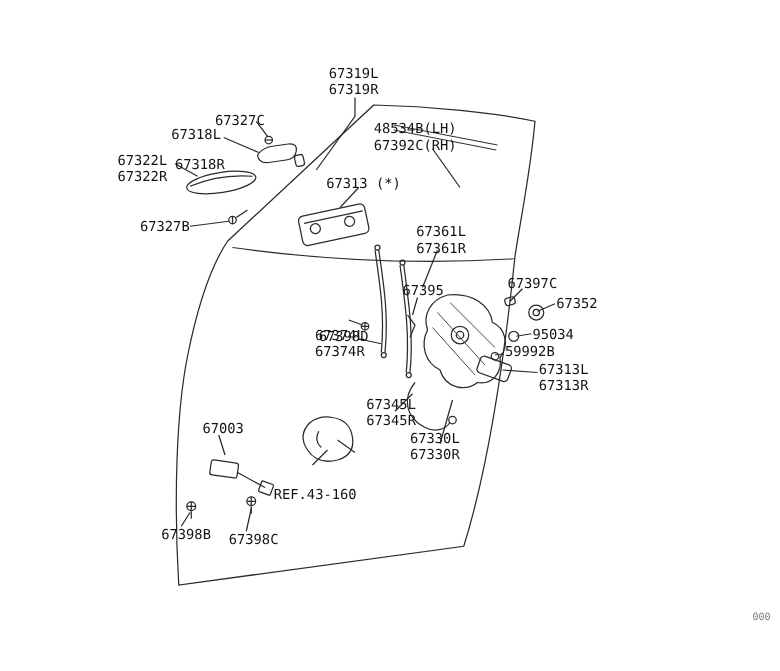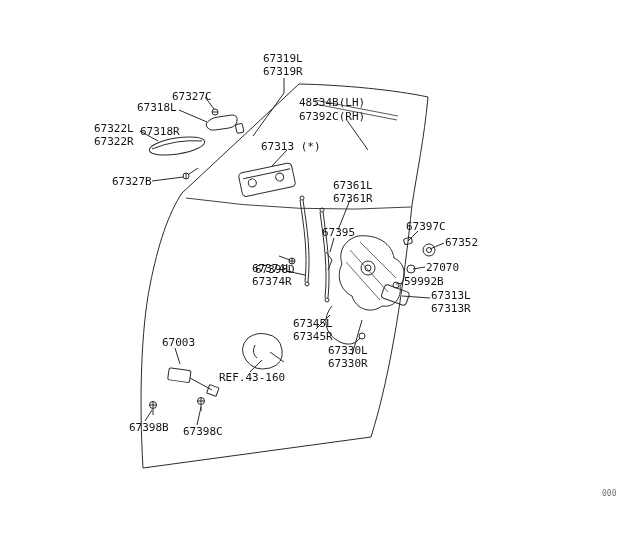--- a/index.html
+++ b/index.html
@@ -172,27 +172,27 @@
   <span class="part-label" style="left:261px;top:141px">67313 (*)</span>
   <span class="part-label" style="left:112px;top:176px">67327B</span>
   <span class="part-label" style="left:333px;top:180px">67361L</span>
   <span class="part-label" style="left:333px;top:193px">67361R</span>
   <span class="part-label" style="left:406px;top:221px">67397C</span>
   <span class="part-label" style="left:322px;top:227px">67395</span>
   <span class="part-label" style="left:445px;top:237px">67352</span>
   <span class="part-label" style="left:255px;top:264px">67398D</span>
   <span class="part-label" style="left:252px;top:263px">67374L</span>
   <span class="part-label" style="left:252px;top:276px">67374R</span>
-  <span class="part-label" style="left:426px;top:262px">27070</span>
+  <span class="part-label" style="left:426px;top:262px">95034</span>
   <span class="part-label" style="left:404px;top:276px">59992B</span>
   <span class="part-label" style="left:431px;top:290px">67313L</span>
   <span class="part-label" style="left:431px;top:303px">67313R</span>
   <span class="part-label" style="left:293px;top:318px">67345L</span>
   <span class="part-label" style="left:293px;top:331px">67345R</span>
   <span class="part-label" style="left:162px;top:337px">67003</span>
   <span class="part-label" style="left:328px;top:345px">67330L</span>
   <span class="part-label" style="left:328px;top:358px">67330R</span>
-  <span class="part-label" style="left:219px;top:372px">REF.43-160</span>
+  <span class="part-label" style="left:219px;top:390px">REF.43-160</span>
   <span class="part-label" style="left:129px;top:422px">67398B</span>
   <span class="part-label" style="left:183px;top:426px">67398C</span>
 
   <span class="page-code">000</span>
 </div>
 
 </body></html>

